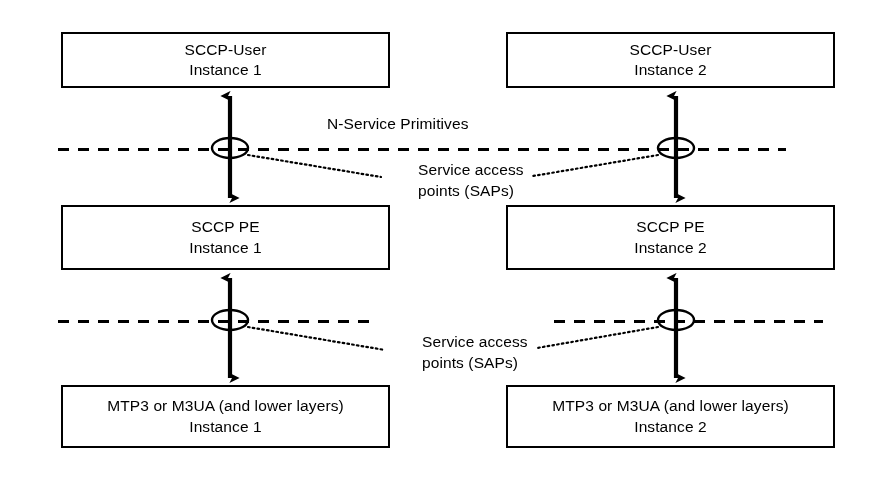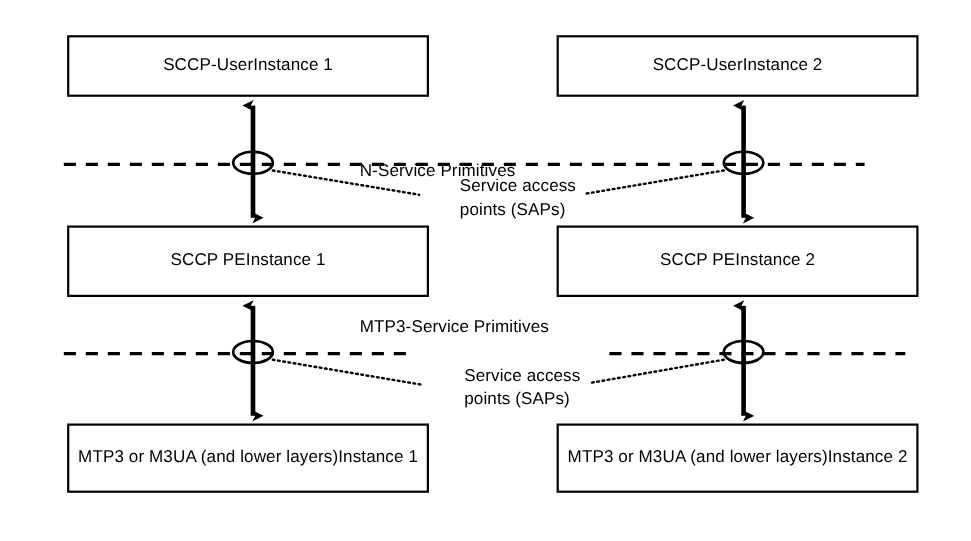--- a/index.html
+++ b/index.html
@@ -25,21 +25,21 @@
     top: 0;
     width: 883px;
     height: 492px;
   }
   .node-box {
     position: absolute;
     box-sizing: border-box;
     border: 2px solid #000000;
     background: #ffffff;
     display: flex;
-    flex-direction: row;
+    flex-direction: column;
     align-items: center;
     justify-content: center;
     line-height: 1.32;
     font-size: 15.5px;
     letter-spacing: 0.1px;
   }
   .node-line {
     display: block;
     white-space: nowrap;
   }
@@ -119,23 +119,22 @@
     <ellipse cx="676" cy="148" rx="18" ry="10" fill="none" stroke="#000000" stroke-width="2.4"></ellipse>
     <ellipse cx="230" cy="320" rx="18" ry="10" fill="none" stroke="#000000" stroke-width="2.4"></ellipse>
     <ellipse cx="676" cy="320" rx="18" ry="10" fill="none" stroke="#000000" stroke-width="2.4"></ellipse>
 
     <line x1="248" y1="155" x2="381" y2="177" stroke="#000000" stroke-width="2.2" stroke-dasharray="1.6 3.2" stroke-linecap="round"></line>
     <line x1="658" y1="155" x2="533" y2="176" stroke="#000000" stroke-width="2.2" stroke-dasharray="1.6 3.2" stroke-linecap="round"></line>
     <line x1="248" y1="327" x2="385" y2="350" stroke="#000000" stroke-width="2.2" stroke-dasharray="1.6 3.2" stroke-linecap="round"></line>
     <line x1="658" y1="327" x2="537" y2="348" stroke="#000000" stroke-width="2.2" stroke-dasharray="1.6 3.2" stroke-linecap="round"></line>
   </svg>
 
-  <div class="free-label" style="left:327px; top:114px;margin-top:32px;">N-Service Primitives</div>
+  <div class="free-label" style="left:327px; top:114px;">N-Service Primitives</div>
 
-  <div class="free-label" style="left:327px; top:288px;">MTP3-Service Primitives</div>
 
   <div class="free-label two-line" style="left:390px; top:160px; width:150px;">
     <span class="node-line">Service access</span>
     <span class="node-line">points (SAPs)</span>
   </div>
 
   <div class="free-label two-line" style="left:394px; top:332px; width:150px;">
     <span class="node-line">Service access</span>
     <span class="node-line">points (SAPs)</span>
   </div>

